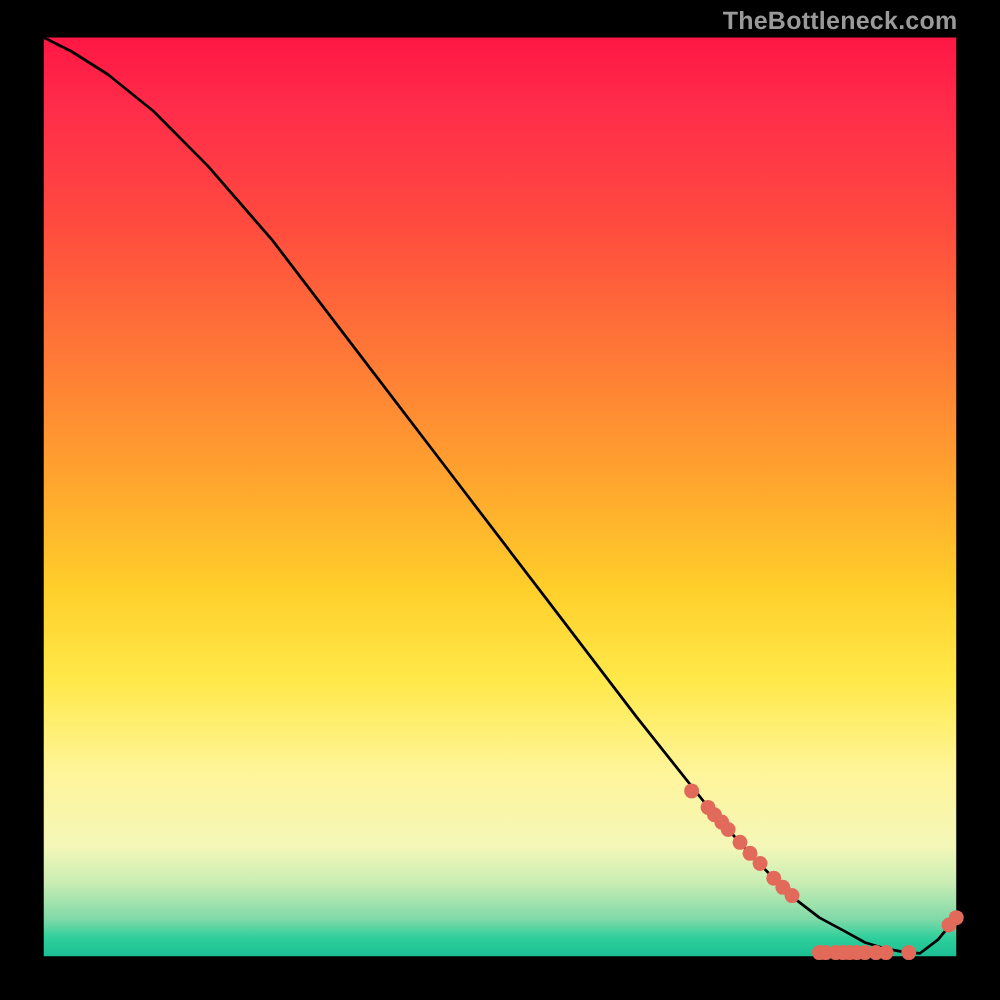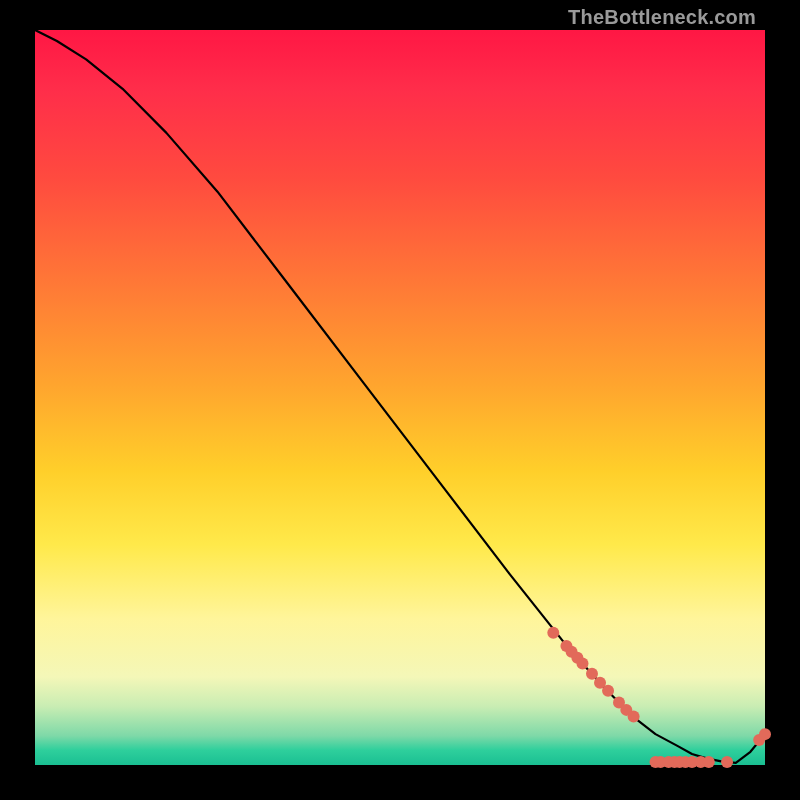--- a/index.html
+++ b/index.html
@@ -45,21 +45,21 @@
     position: absolute;
     left: 0;
     top: 0;
     width: 730px;
     height: 735px;
     overflow: visible;
   }
   .watermark {
     position: absolute;
     top: 6px;
-    right: 44px;
+    right: 34px;
     color: #9a9a9a;
     font-size: 20px;
     font-weight: 600;
     letter-spacing: 0.2px;
     user-select: none;
     text-align: center;
   }
 </style>
 </head>
 <body>

